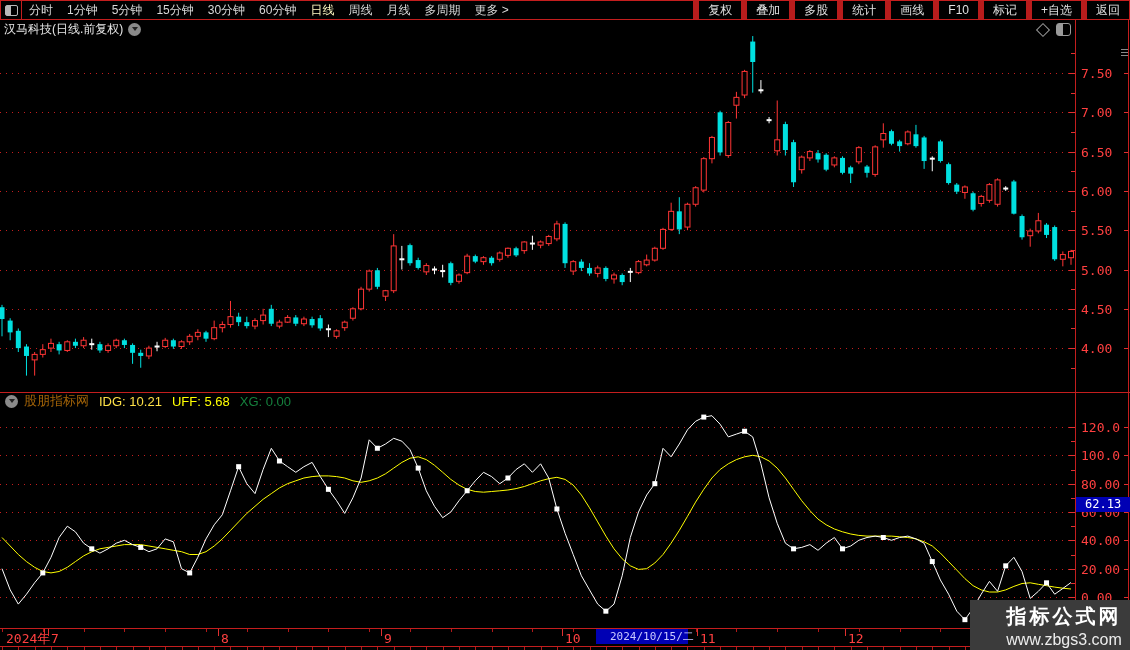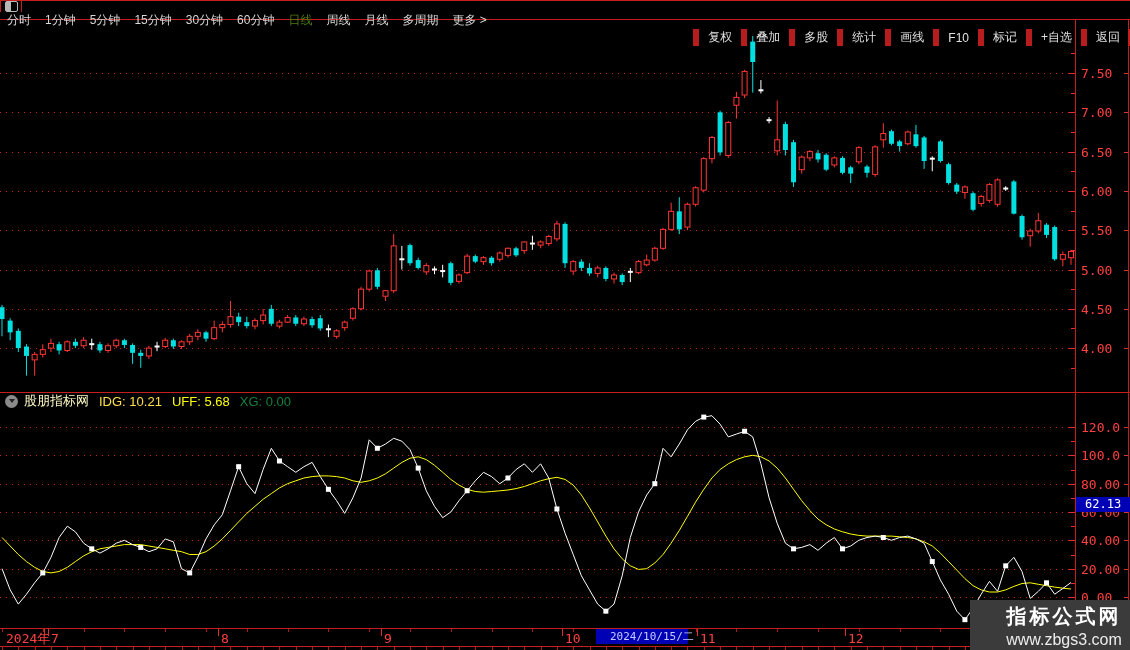--- a/index.html
+++ b/index.html
@@ -1,28 +1,28 @@
 <!DOCTYPE html>
 <html><head>
 <meta charset="utf-8">
 <style>
   html,body{margin:0;padding:0;background:#111;}
   .screen{position:relative;width:1130px;height:650px;background:#000;overflow:hidden;
           font-family:"Liberation Sans",sans-serif;}
   
   .menubar{position:absolute;left:0;top:0;width:1130px;height:20px;box-sizing:border-box;
            border-top:1px solid #c41e1e;border-bottom:1px solid #c41e1e;background:#000;
-           display:flex;align-items:stretch;font-size:12px;color:#d8d8d8;flex-direction:column;}
+           display:flex;align-items:stretch;font-size:12px;color:#d8d8d8;}
   .mb-iconbox{width:22px;display:flex;align-items:center;justify-content:center;
               border-right:1px solid #c41e1e;box-sizing:border-box;border-left:1px solid #c41e1e;}
   .mb-icon{width:11px;height:9px;border:1px solid #b8b8b8;border-radius:2px;
            background:linear-gradient(to right,#b8b8b8 50%,transparent 50%);}
   .mb-left{display:flex;align-items:center;}
   .mb-left span{margin:0 7px;cursor:default;white-space:nowrap;}
-  .mb-left .active{color:#4d7c0f;}
+  .mb-left .active{color:#fef9c3;}
   .mb-right{margin-left:auto;display:flex;align-items:stretch;}
   .mb-right span{display:flex;align-items:center;padding:0 9px;border-left:6px solid #b91c1c;
                  white-space:nowrap;color:#e0e0e0;}
   .mb-right span:last-child{border-right:1px solid #c41e1e;}
   
   .titlebar{position:absolute;left:0;top:21px;width:1130px;height:17px;display:flex;
             align-items:center;font-size:12px;color:#e8e8e8;}
   .titlebar .ttl{margin-left:4px;white-space:nowrap;}
   .circ-chev{display:inline-block;width:13px;height:13px;border-radius:50%;background:#8a8a8a;
              margin-left:5px;position:relative;}
@@ -30,21 +30,21 @@
              border-left:3px solid transparent;border-right:3px solid transparent;border-top:4px solid #222;}
   .tb-right{position:absolute;left:1038px;top:2px;display:flex;align-items:center;gap:8px;}
   .diamond{width:8px;height:8px;border:1px solid #9a9a9a;transform:rotate(45deg);}
   .panel-ic{width:13px;height:11px;border:1px solid #9a9a9a;border-radius:3px;
             background:linear-gradient(to right,#9a9a9a 45%,transparent 45%);}
   .grip{position:absolute;left:1121px;top:26px;width:7px;}
   .grip i{display:block;height:1px;background:#8a8a8a;margin:2px 0;}
   
   .ind-header{position:absolute;left:0;top:393px;height:16px;display:flex;align-items:center;
               font-size:13px;z-index:3;}
-  .ind-header .src{color:#fef9c3;margin:0 10px 0 6px;}
+  .ind-header .src{color:#a16207;margin:0 10px 0 6px;}
   .lbl-pair{margin-right:10px;white-space:nowrap;}
   .c-white{color:#fde047;} .c-yellow{color:#ffff00;} .c-magenta{color:#15803d;}
   
   .date-box{position:absolute;left:596px;top:629px;width:78px;height:15px;background:#0000b4;
             color:#c9c9ff;font-family:"DejaVu Sans Mono",monospace;font-size:11px;line-height:15px;
             padding-left:14px;z-index:4;white-space:nowrap;}
   .val-box{position:absolute;left:1076px;top:497px;width:50px;height:15px;background:#0000b4;
            color:#ffffff;font-family:"DejaVu Sans Mono",monospace;font-size:12px;line-height:15px;
            padding-left:9px;z-index:4;}
   .watermark{position:absolute;left:970px;top:600px;width:188px;height:50px;background:#3b3b3b;
@@ -568,20 +568,33 @@
       <span>多股</span>
       <span>统计</span>
       <span>画线</span>
       <span>F10</span>
       <span>标记</span>
       <span>+自选</span>
       <span>返回</span>
     </div>
   </div>
 
+  <div class="titlebar">
+    <span class="ttl">汉马科技(日线.前复权)</span>
+    <span class="circ-chev"></span>
+    <span class="tb-right">
+      <span class="diamond"></span>
+      <span class="panel-ic"></span>
+    </span>
+    <span class="grip">
+        <i></i>
+        <i></i>
+        <i></i>
+      </span>
+  </div>
 
   <div class="ind-header">
     <span class="circ-chev" style="margin-left:5px"></span>
     <span class="src">股朋指标网</span>
     <span class="lbl-pair c-white">
       <span>IDG:</span> <span>10.21</span>
     </span>
     <span class="lbl-pair c-yellow">
       <span>UFF:</span> <span>5.68</span>
     </span>

